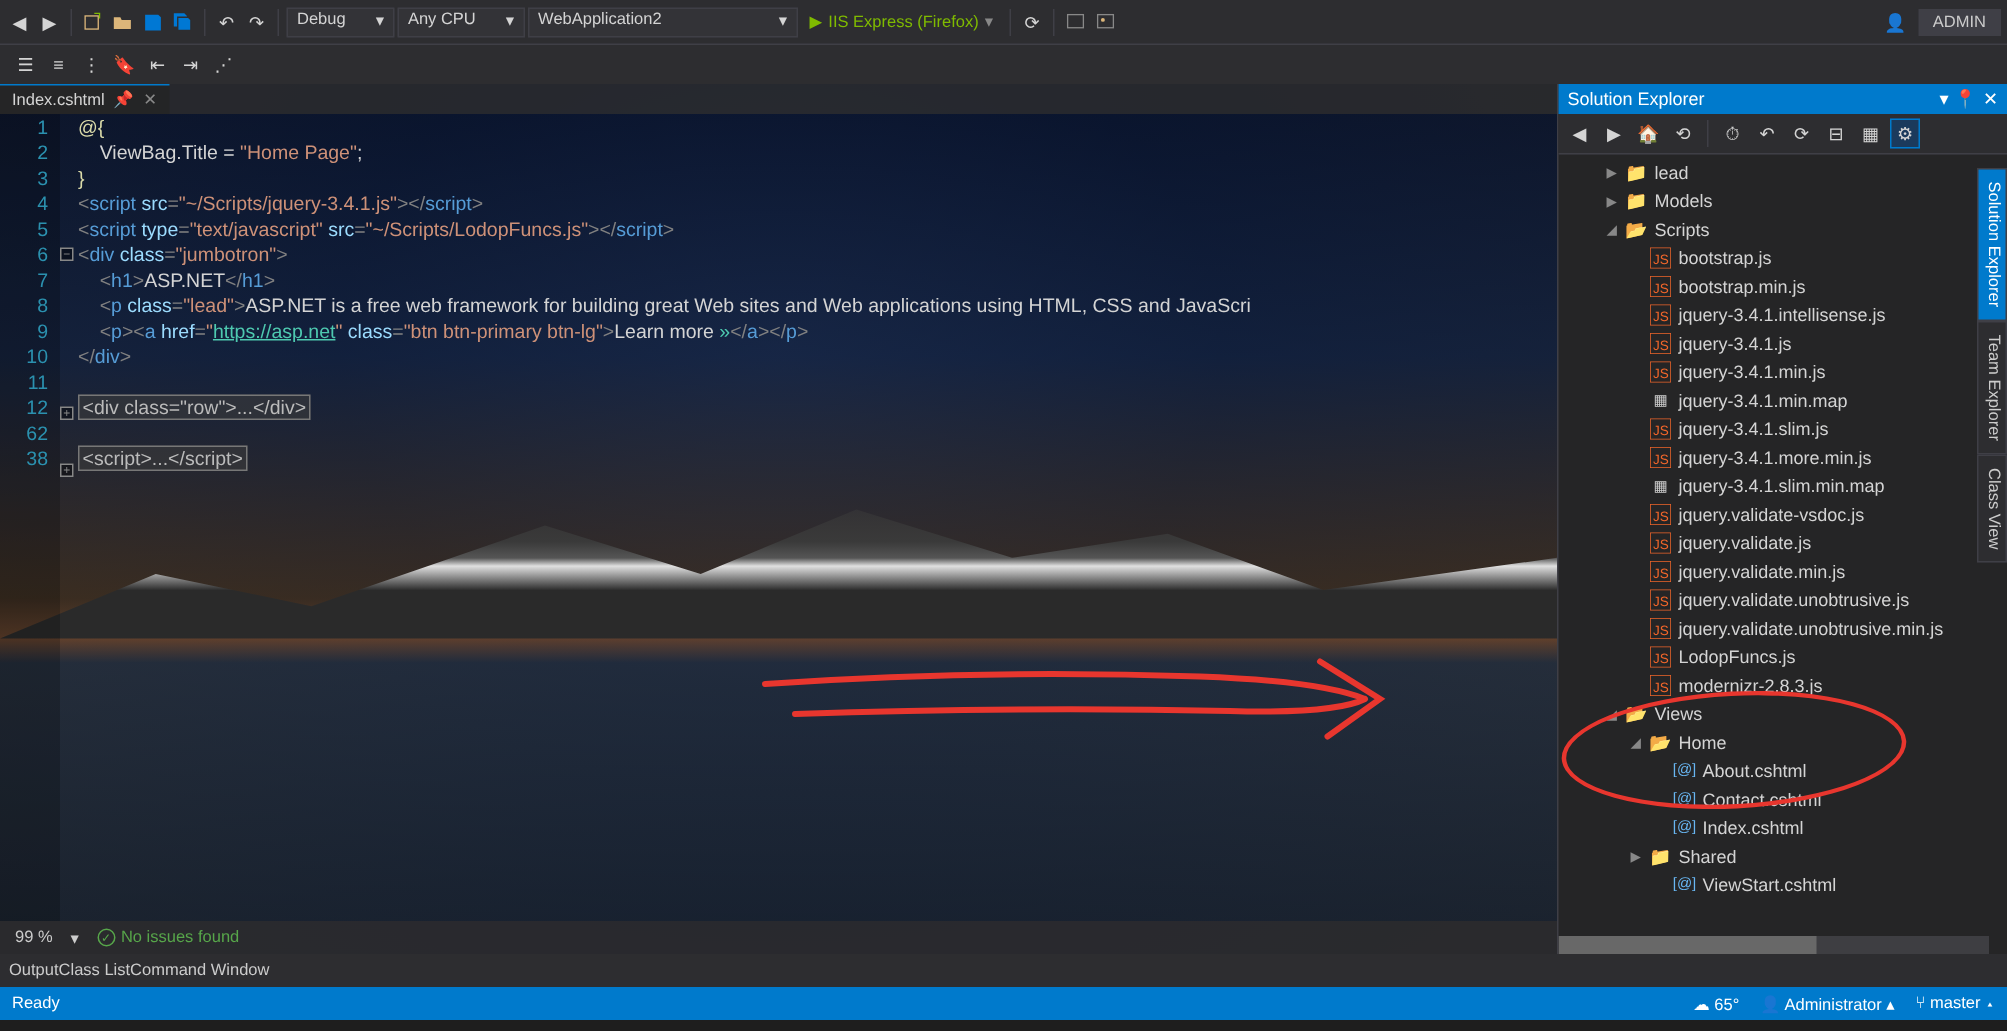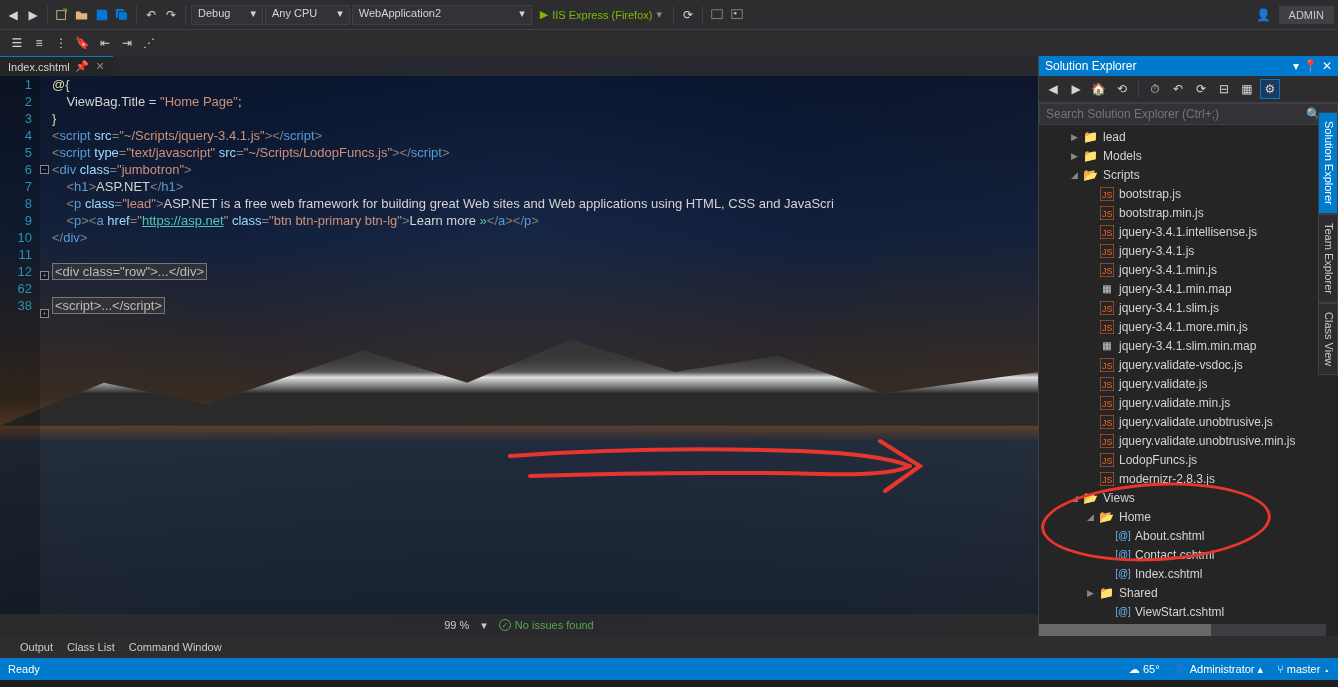--- a/index.html
+++ b/index.html
@@ -36,21 +36,21 @@
   
   .c-tag { color: #569cd6; }
   .c-attr { color: #9cdcfe; }
   .c-str { color: #ce9178; }
   .c-txt { color: #d4d4d4; }
   .c-punct { color: #808080; }
   .c-yellow { color: #dcdcaa; }
   .c-link { color: #4ec9b0; text-decoration: underline; }
   .c-kw { color: #4ec9b0; }
   
-  .status { background: rgba(45,45,48,0.85); height: 22px; display: flex; align-items: center; padding: 0 10px; gap: 12px; font-size: 11px; color: #ccc; justify-content: center; }
+  .status { background: rgba(45,45,48,0.85); height: 22px; display: flex; align-items: center; padding: 0 10px; gap: 12px; font-size: 11px; color: #ccc; }
   .no-issues { color: #57a64a; display: flex; align-items: center; gap: 4px; }
   
   .solexp { width: 300px; background: #252526; display: flex; flex-direction: column; border-left: 1px solid #3f3f46; }
   .solexp-hdr { background: #007acc; color: #fff; padding: 3px 6px; display: flex; align-items: center; justify-content: space-between; font-size: 12px; }
   .solexp-hdr-icons { display: flex; gap: 4px; }
   .solexp-hdr-icons span { cursor: pointer; }
   .solexp-tb { background: #2d2d30; padding: 3px 4px; display: flex; align-items: center; gap: 3px; border-bottom: 1px solid #3f3f46; }
   .solexp-tb .tb-icon { width: 20px; height: 20px; }
   .solexp-search { background: #333337; border: 1px solid #3f3f46; padding: 3px 6px; display: flex; align-items: center; }
   .solexp-search input { background: transparent; border: none; color: #999; flex: 1; font-size: 12px; outline: none; }
@@ -63,21 +63,21 @@
   .jsfile { color: #f1662a; }
   .mapfile { color: #ccc; font-size: 10px; }
   .cshtml { color: #68b6f2; font-size: 10px; }
   
   .red-circle { position: absolute; border: 3px solid #e8362e; border-radius: 50%; pointer-events: none; z-index: 10; }
   .red-arrow { position: absolute; pointer-events: none; z-index: 10; }
   
   .side-tabs { position: absolute; right: 0; top: 56px; width: 20px; display: flex; flex-direction: column; z-index: 20; }
   .side-tab { writing-mode: vertical-rl; background: #2d2d30; color: #ccc; padding: 8px 2px; font-size: 11px; border: 1px solid #3f3f46; cursor: pointer; }
   
-  .bottom-tabs { background: #2d2d30; height: 22px; display: flex; align-items: center; padding: 0 20px; gap: 14px; font-size: 11px; color: #ccc; }
+  .bottom-tabs { background: #2d2d30; height: 22px; display: flex; align-items: center; padding: 0 6px; font-size: 11px; color: #ccc; }
   .bottom-tabs span { cursor: pointer; }
   
   .statusbar { background: #007acc; color: #fff; height: 22px; display: flex; align-items: center; padding: 0 8px; font-size: 11px; }
   .statusbar .right { margin-left: auto; display: flex; gap: 14px; align-items: center; }
   
   .tree-scroll { position: absolute; bottom: 0; left: 0; right: 12px; height: 12px; background: #3e3e42; }
   .tree-scroll-thumb { position: absolute; left: 0; width: 60%; height: 100%; background: #686868; }
 </style>
 </head>
 <body>
@@ -240,25 +240,20 @@
       <span class="tb-icon">🏠</span>
       <span class="tb-icon">⟲</span>
       <span class="tb-sep"></span>
       <span class="tb-icon">⏱</span>
       <span class="tb-icon">↶</span>
       <span class="tb-icon">⟳</span>
       <span class="tb-icon">⊟</span>
       <span class="tb-icon">▦</span>
       <span class="tb-icon" style="border:1px solid #007acc;background:#1b3a5c">⚙</span>
     </div>
-    <div class="solexp-search">
-      <input placeholder="Search Solution Explorer (Ctrl+;)" style="">
-      <span style="color:#888">🔍</span>
-      <span style="color:#888;margin-left:4px">▾</span>
-    </div>
     <div class="tree" id="tree">
       <div class="red-circle" style="left:2px;top:358px;width:230px;height:78px;transform:rotate(-3deg)"></div>
       <div class="tree-item" style="padding-left: 32px;">
           <span class="tree-arrow">▶</span>
           <span class="tree-icon folder">📁</span>
           <span>lead</span>
         </div>
         <div class="tree-item" style="padding-left: 32px;">
           <span class="tree-arrow">▶</span>
           <span class="tree-icon folder">📁</span>

